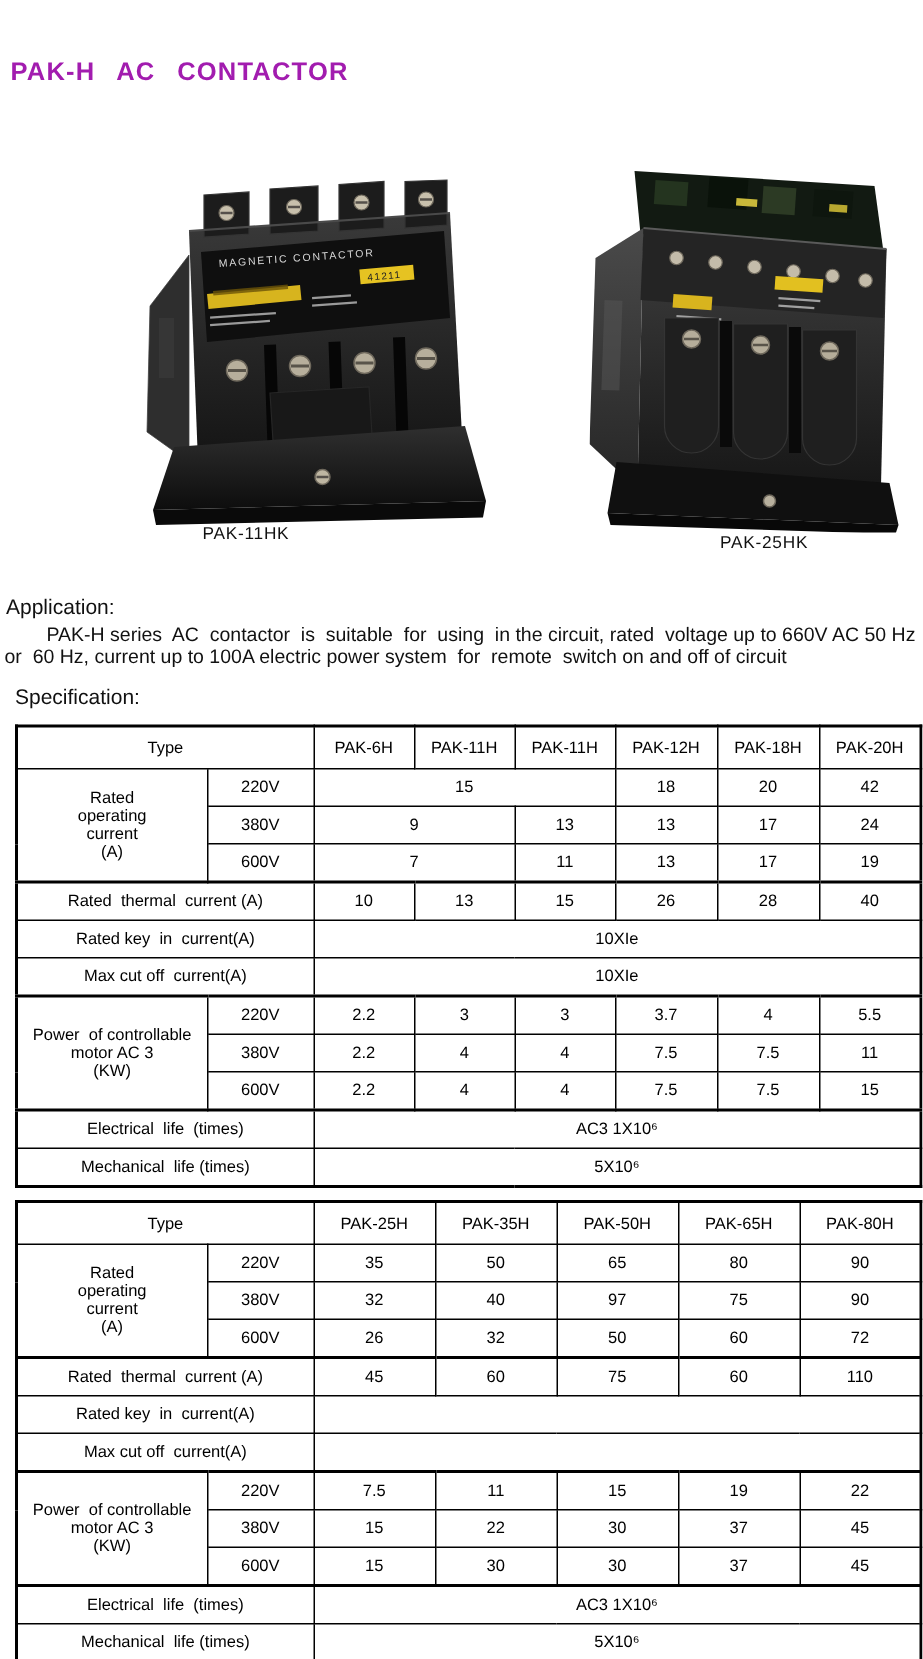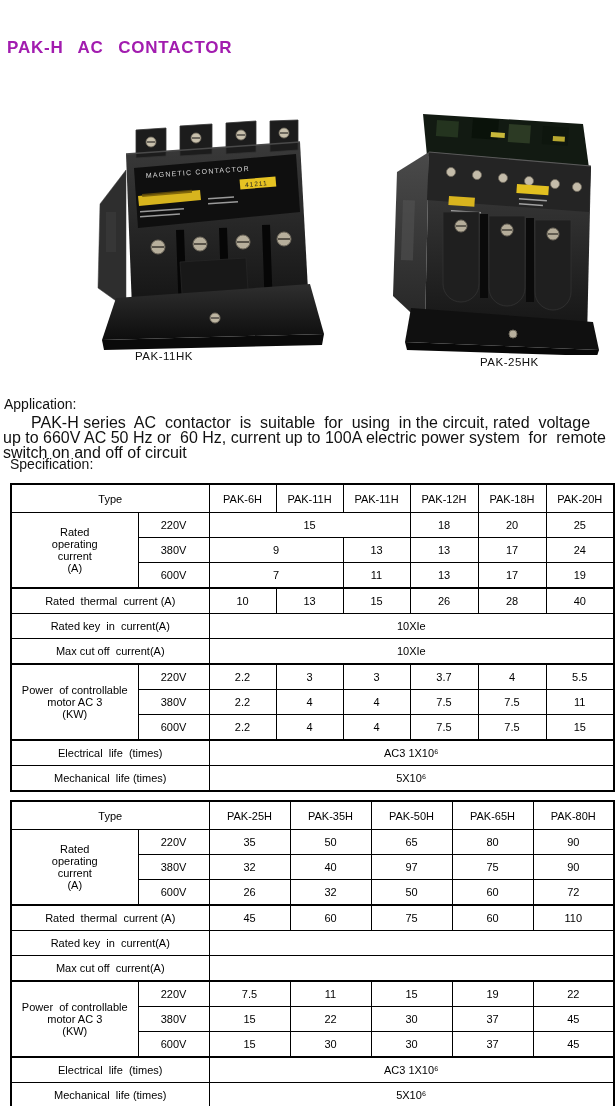--- a/index.html
+++ b/index.html
@@ -12,21 +12,21 @@
     left:7px;top:38px;font-size:17px;font-weight:bold;
     letter-spacing:0.8px;word-spacing:9px;color:#a21caf;
   }
   .fig-caption{font-size:11.5px;letter-spacing:0.5px;color:#111;text-align:center;}
   #cap1{left:135px;top:350px;}
   #cap2{left:452px;top:356px;padding-left:28px;}
   .sec-heading{font-size:14px;color:#111;}
   #app-heading{left:4px;top:396px;}
   #spec-heading{left:10px;top:456px;}
   #app-body{
-    left:3px;top:415px;width:609px;font-size:16px;line-height:15px;
+    left:3px;top:415px;width:609px;font-size:13px;line-height:15px;
     text-indent:28px;white-space:pre-wrap;color:#111;
   }
   table.spec{
     position:absolute;left:10px;border-collapse:collapse;table-layout:fixed;
     width:603px;border:2px solid #000;
   }
   #table1{top:483px;}
   #table2{top:800px;}
   table.spec td{
     border:1px solid #000;font-size:11px;text-align:center;vertical-align:middle;
@@ -233,21 +233,21 @@
   </tr>
   <tr>
     <td rowspan="3" class="lbl">Rated
 operating
 current
 (A)</td>
     <td>220V</td>
     <td colspan="3">15</td>
     <td>18</td>
     <td>20</td>
-    <td>25</td>
+    <td>42</td>
   </tr>
   <tr>
     <td>380V</td>
     <td colspan="2">9</td>
     <td>13</td>
     <td>13</td>
     <td>17</td>
     <td>24</td>
   </tr>
   <tr>

